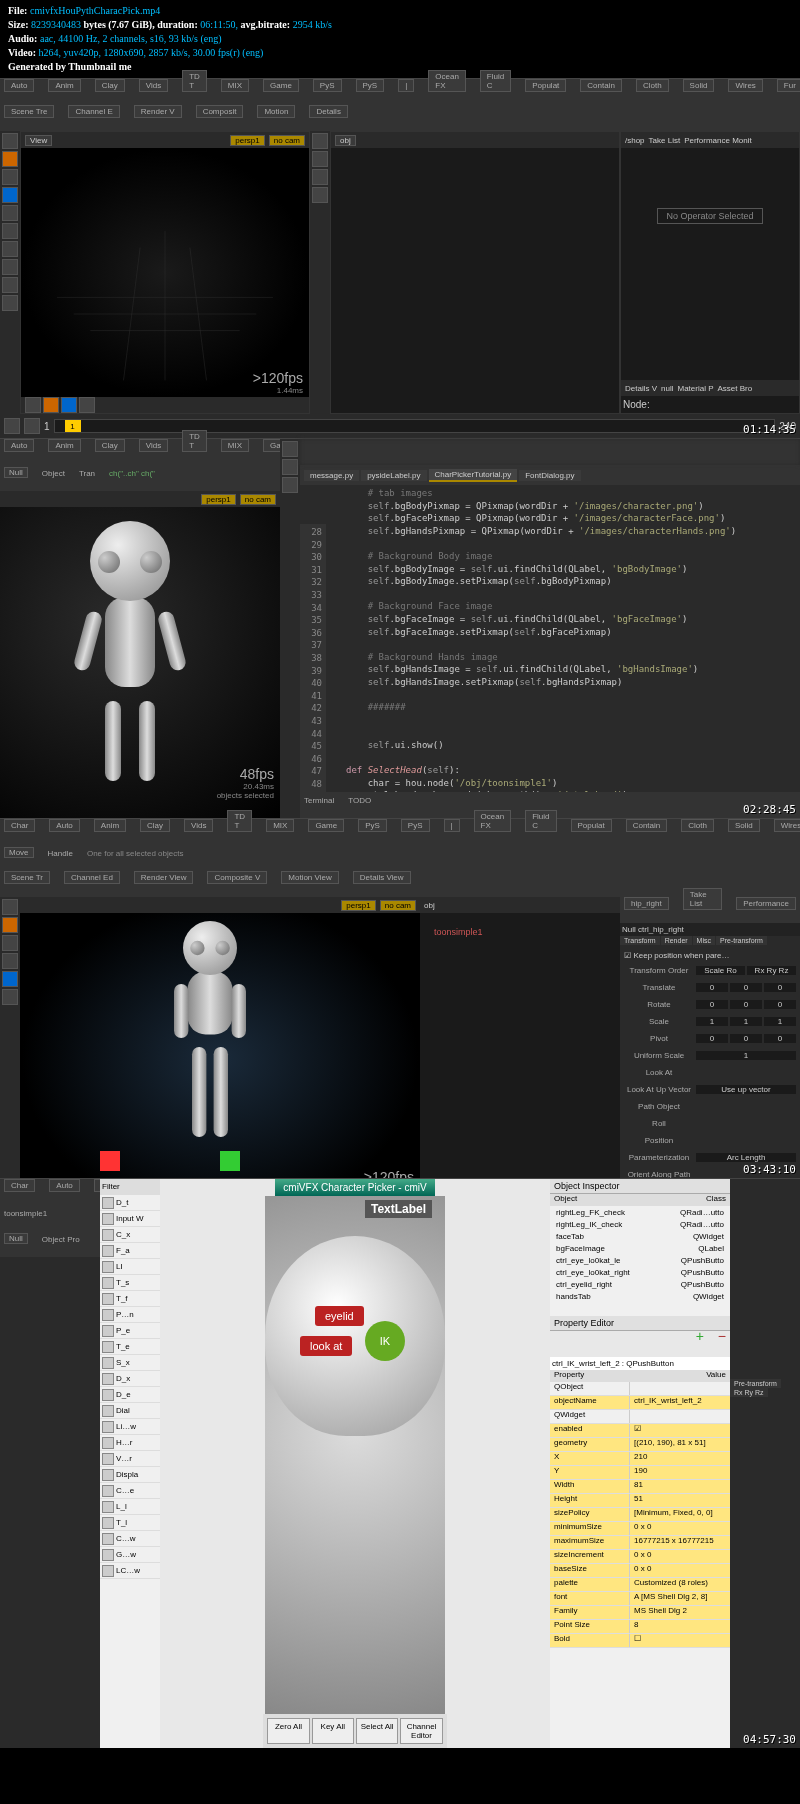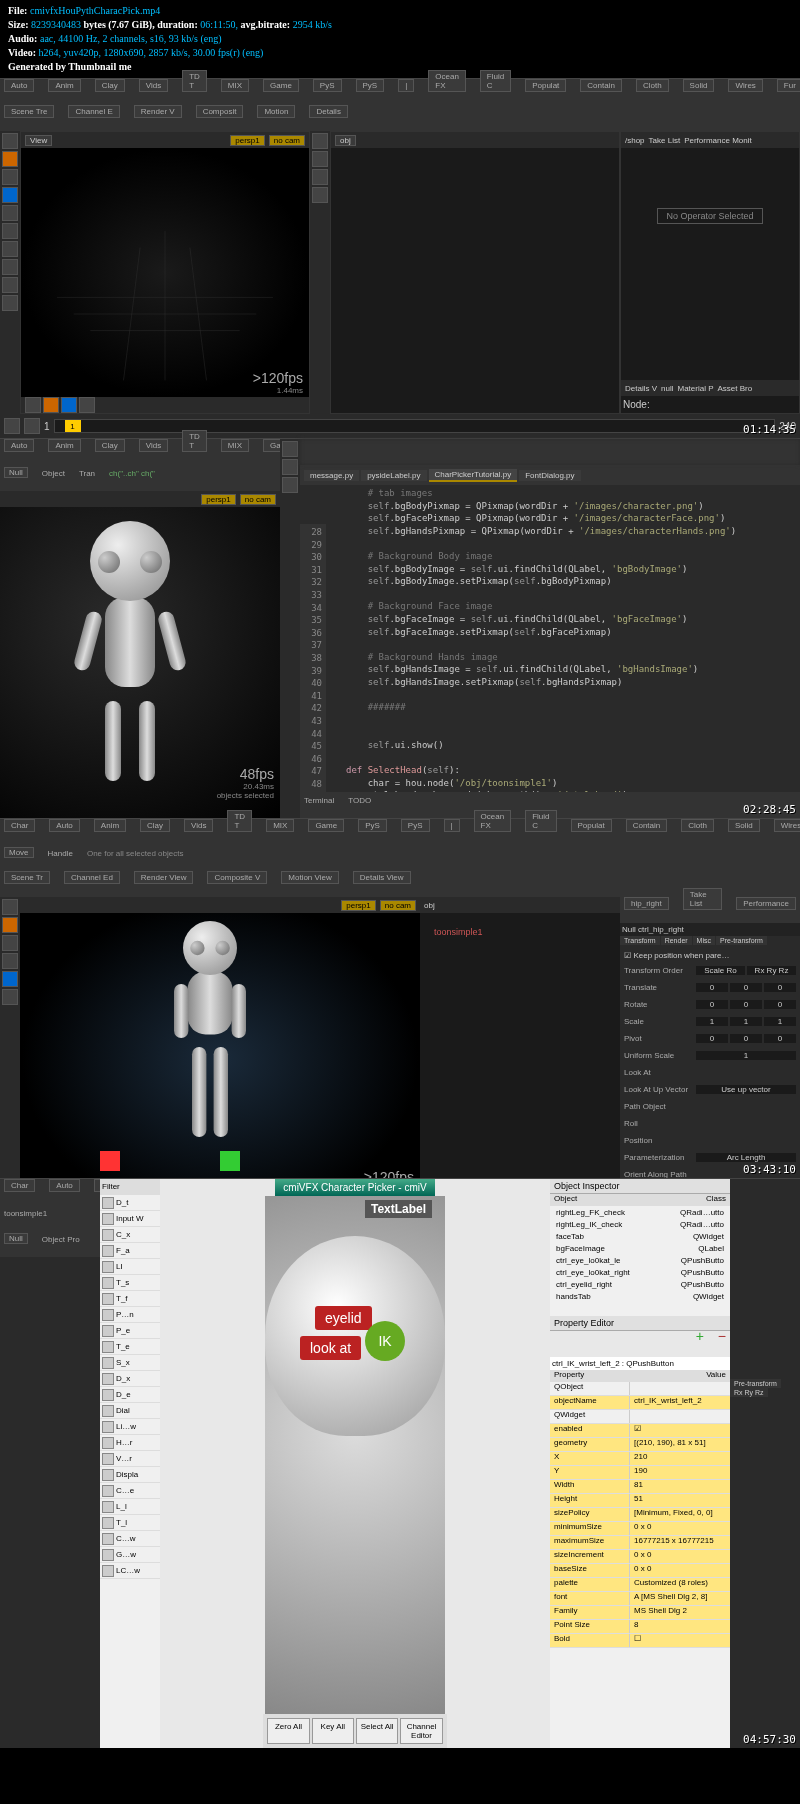--- a/index.html
+++ b/index.html
@@ -44,50 +44,50 @@
 .eye.l { left: 8px; } .eye.r { right: 8px; }
 .torso { width: 50px; height: 90px; background: linear-gradient(90deg, #888, #ddd, #888); border-radius: 20px; margin: -4px auto 0; }
 .limb { width: 16px; height: 60px; background: linear-gradient(90deg, #888, #ddd, #888); border-radius: 8px; position: absolute; }
 .s2-code { flex: 1; background: #2a2a2a; display: flex; flex-direction: column; }
 .code-tabs { height: 20px; background: #333; display: flex; gap: 2px; padding: 2px 4px; font-size: 8px; align-items: center; }
 .code-tab { padding: 1px 6px; background: #3a3a3a; }
 .code-tab.active { background: #444; border-bottom: 2px solid #a80; }
 .code-area { flex: 1; display: flex; background: #2a2a2a; font-family: monospace; font-size: 9px; overflow: hidden; }
 .gutter { width: 26px; background: #333; color: #888; text-align: right; padding: 2px 4px; line-height: 1.4; margin-top: 39px; }
 .code-lines { flex: 1; padding: 2px 4px; line-height: 1.4; white-space: pre; margin-left: 16px; }
-.kw { color: #c9a; } .str { color: #aa7; } .cm { color: #777; } .self { color: #999; } .fn { color: #d99; }
+.kw { color: #c9a; } .str { color: #aa7; } .cm { color: #777; } .self { color: #999; } .fn { color: #d99; font-style: italic; }
 
 
 .s3 { height: 360px; display: flex; flex-direction: column; }
 .s3-body { flex: 1; display: flex; }
 .s3-vp { flex: 1.3; background: radial-gradient(ellipse at center, #1a2a3a 0%, #000 70%); position: relative; }
 .s3-mid { width: 200px; background: #1a1a1a; }
 .s3-right { width: 180px; background: #2a2a2a; font-size: 8px; }
 .param-panel { padding: 4px; }
 .param-row { display: flex; height: 16px; align-items: center; gap: 2px; margin-bottom: 1px; }
-.param-label { width: 70px; text-align: left; color: #aaa; font-size: 8px; }
+.param-label { width: 70px; text-align: center; color: #aaa; font-size: 8px; }
 .param-val { flex: 1; background: #1a1a1a; padding: 0 2px; text-align: center; color: #ccc; font-size: 8px; }
 .node-name { background: #222; padding: 2px; color: #ccc; }
 .tabs-mini { display: flex; gap: 1px; font-size: 7px; }
 .tabs-mini span { padding: 1px 4px; background: #333; }
 
 
 .s4 { height: 570px; display: flex; }
 .s4-left { width: 100px; background: #2a2a2a; }
 .s4-mid { width: 60px; background: #f0f0f0; display: flex; flex-direction: column; font-size: 8px; color: #000; }
 .widget-item { height: 16px; display: flex; align-items: center; padding: 0 2px; border-bottom: 1px solid #ddd; gap: 2px; }
 .widget-icon { width: 12px; height: 12px; background: #ccc; border: 1px solid #888; }
 .s4-picker { flex: 1; background: #e8e8e8; display: flex; flex-direction: column; align-items: center; }
 .picker-title { background: linear-gradient(#4a8, #065); color: #fff; padding: 3px 8px; font-size: 10px; }
 .picker-tabs { display: flex; padding: 2px; gap: 2px; font-size: 9px; color: #333; }
 .picker-tabs span { padding: 2px 8px; background: #ddd; }
 .picker-tabs span.active { background: #fff; border: 1px solid #888; border-bottom: none; }
 .picker-body { flex: 1; background: radial-gradient(circle at 50% 45%, #ddd, #888); position: relative; }
 .big-head { width: 180px; height: 200px; background: radial-gradient(circle at 40% 35%, #fff, #999); border-radius: 50% 50% 45% 45%; margin: 40px auto; position: relative; }
-.pick-btn { position: absolute; padding: 4px 10px; border-radius: 3px; font-size: 14px; color: #fff; }
+.pick-btn { position: absolute; padding: 4px 10px; border-radius: 3px; font-size: 11px; color: #fff; }
 .pick-red { background: #b22; }
 .pick-green { background: #6a2; }
 .picker-footer { display: flex; gap: 2px; padding: 4px; background: #ddd; }
 .pf-btn { flex: 1; padding: 3px; background: #eee; border: 1px solid #999; font-size: 8px; color: #000; text-align: center; }
 .s4-inspector { width: 180px; background: #f0f0f0; color: #000; font-size: 8px; display: flex; flex-direction: column; }
 .insp-title { background: #e0e0e0; padding: 2px 4px; border-bottom: 1px solid #aaa; font-size: 9px; }
 .insp-tree { flex: 0 0 110px; padding: 2px; overflow: hidden; }
 .tree-row { display: flex; justify-content: space-between; padding: 0 4px; height: 12px; }
 .prop-editor { flex: 1; }
 .prop-row { display: flex; height: 14px; border-bottom: 1px solid #ddd; }

